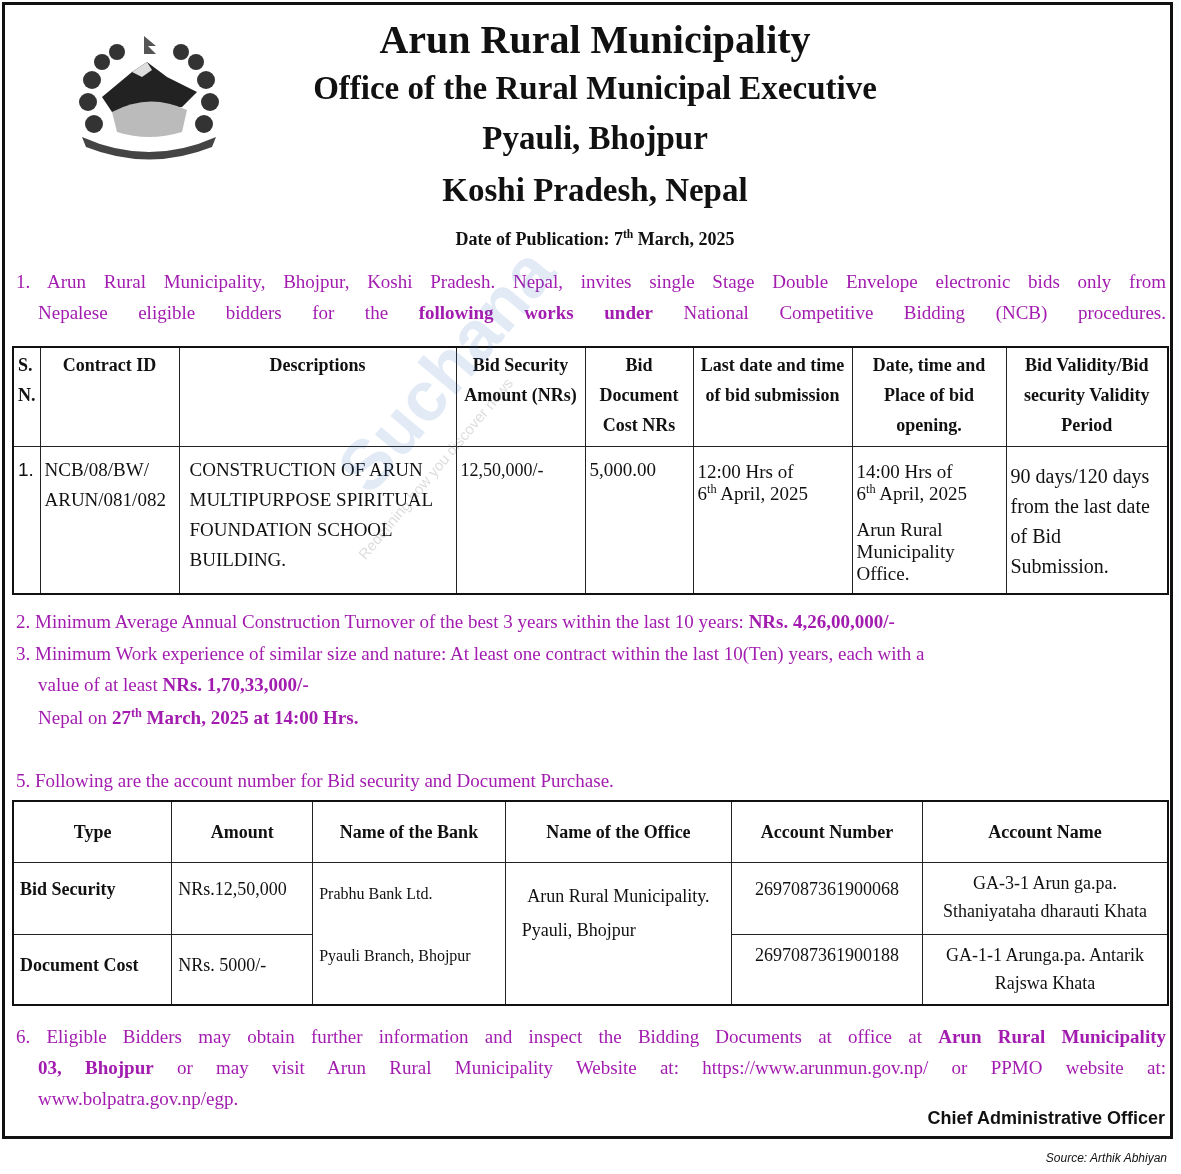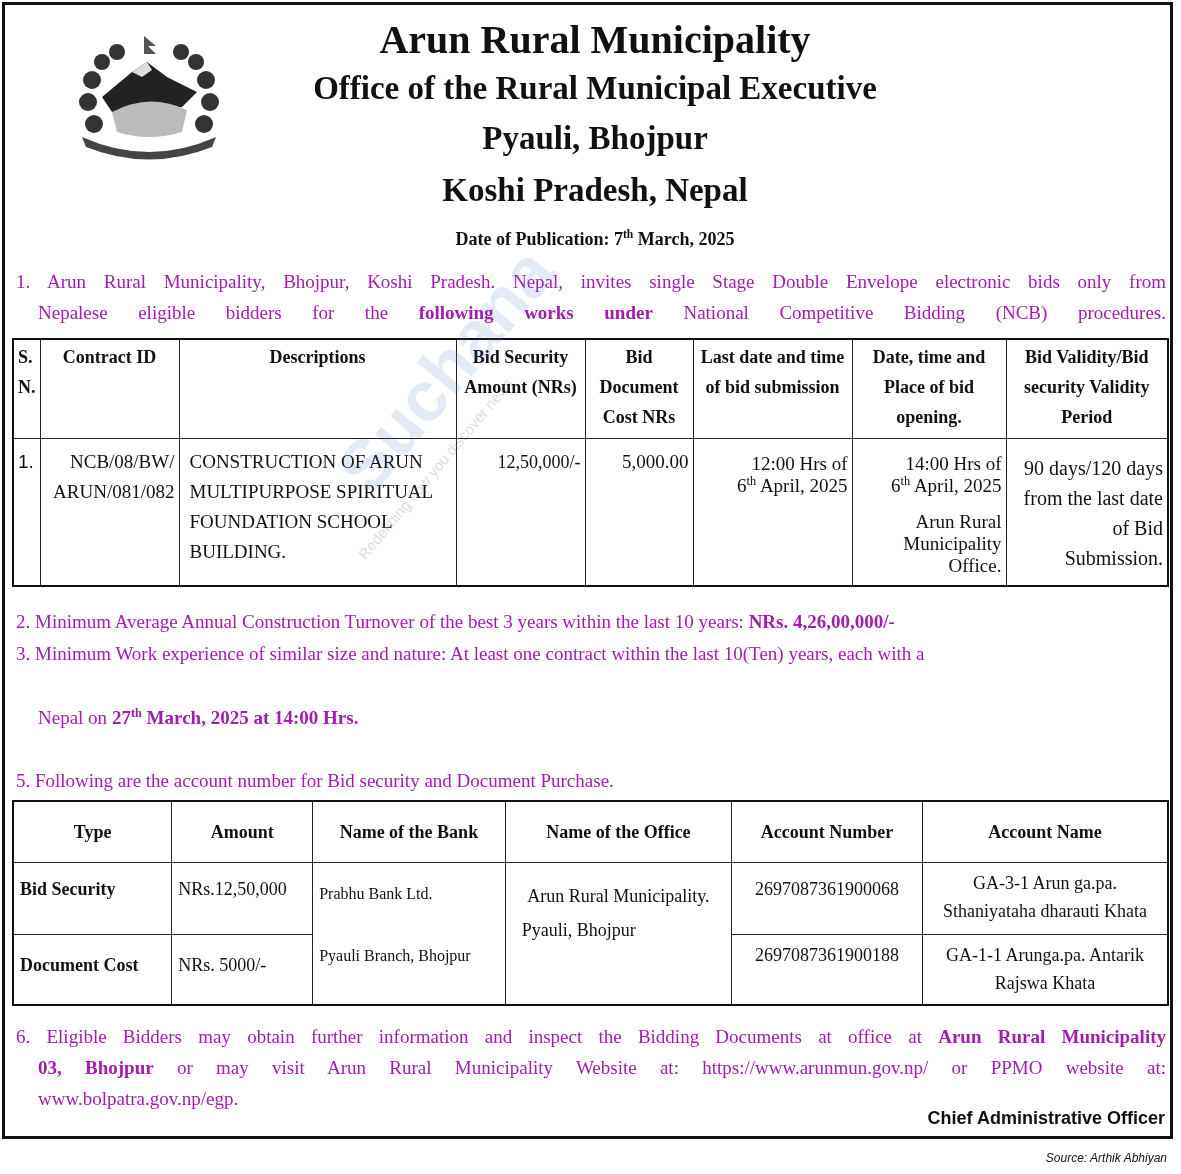--- a/index.html
+++ b/index.html
@@ -11,23 +11,23 @@
   .h2 { top:70px; font-size:33px; }
   .h3 { top:120px; font-size:33px; }
   .h4 { top:172px; font-size:33px; }
   .pubdate { position:absolute; left:350px; top:229px; width:490px; text-align:center; font-size:18px; font-weight:bold; }
   sup { font-size:0.65em; vertical-align:super; line-height:0; }
   .para { position:absolute; font-family:Liberation Serif, serif; font-size:19px; line-height:31px; color:#a21caf; }
   .para b { font-weight:bold; }
   .justify { text-align:justify; text-align-last:justify; }
   table { border-collapse:collapse; position:absolute; font-family:"Liberation Serif", serif; }
   td, th { border:1.5px solid #222; vertical-align:top; }
-  #t1 { left:12px; top:338px; width:1157px; height:224px; border:2.5px solid #111; }
+  #t1 { left:12px; top:346px; width:1157px; height:224px; border:2.5px solid #111; }
   #t1 th { font-size:18px; font-weight:bold; line-height:30px; padding:2px 4px; text-align:center; height:94px; }
-  #t1 td { font-size:19px; line-height:30px; padding:8px 4px; text-align:right; }
+  #t1 td { font-size:19px; line-height:30px; padding:8px 4px; text-align:left; }
   #t2 { left:12px; top:800px; width:1157px; height:206px; border:2.5px solid #111; }
   #t2 th { font-size:18px; font-weight:bold; line-height:24px; padding:4px; text-align:center; vertical-align:middle; height:52px; }
   #t2 td { font-size:18px; padding:6px; }
   .wm { position:absolute; pointer-events:none; }
   .sig { position:absolute; right:16px; top:1108px; font-family:"Liberation Sans", sans-serif; font-weight:bold; font-size:18px; }
   .src { position:absolute; right:14px; top:1151px; font-family:"Liberation Sans", sans-serif; font-style:italic; font-size:12px; }
 </style>
 </head>
 <body>
 
@@ -104,20 +104,21 @@
     <td style="font-size:20px; padding-top:14px;">90 days/120 days from the last date of Bid Submission.</td>
   </tr>
 </tbody>
   </table>
 
 <div class="para" style="left:16px; top:606px; width:1150px;">
   <span>2.</span> <span>Minimum Average Annual Construction Turnover of the best 3 years within the last 10 years: </span><b>NRs. 4,26,00,000/-</b>
 </div>
 <div class="para" style="left:16px; top:638px; width:1150px;">
   <div><span>3.</span> <span>Minimum Work experience of similar size and nature:  At least one contract within the last 10(Ten) years, each with a</span></div>
+  <div style="padding-left:22px;"><span>value of at least </span><b>NRs. 1,70,33,000/-</b></div>
 </div>
 <div class="para" style="left:16px; top:702px; width:1150px;">
   <div style="padding-left:22px;"><span>Nepal on </span><b><span>27</span><sup>th</sup><span> March, 2025 at 14:00 Hrs.</span></b></div>
 </div>
 <div class="para" style="left:16px; top:765px; width:1150px;">
   <span>5.</span> <span>Following are the account number for Bid security and Document Purchase.</span>
 </div>
 
 <table id="t2">
   <colgroup>

